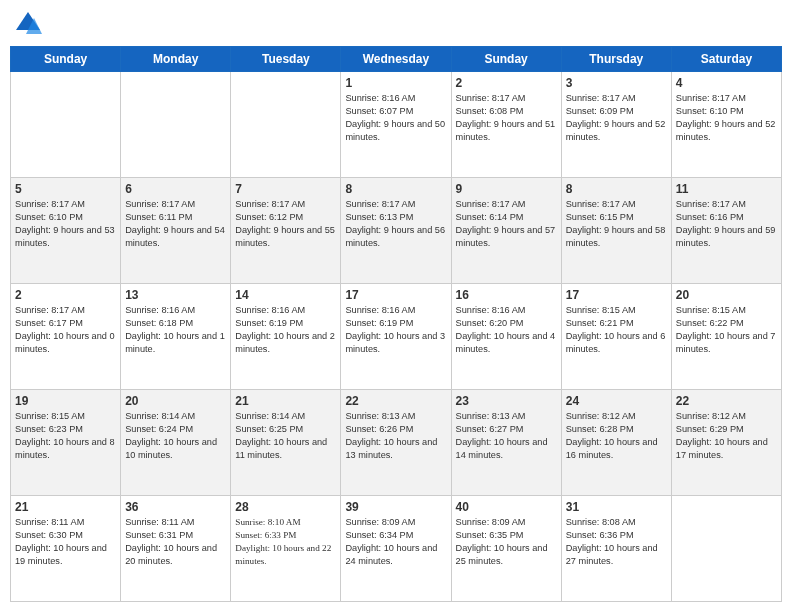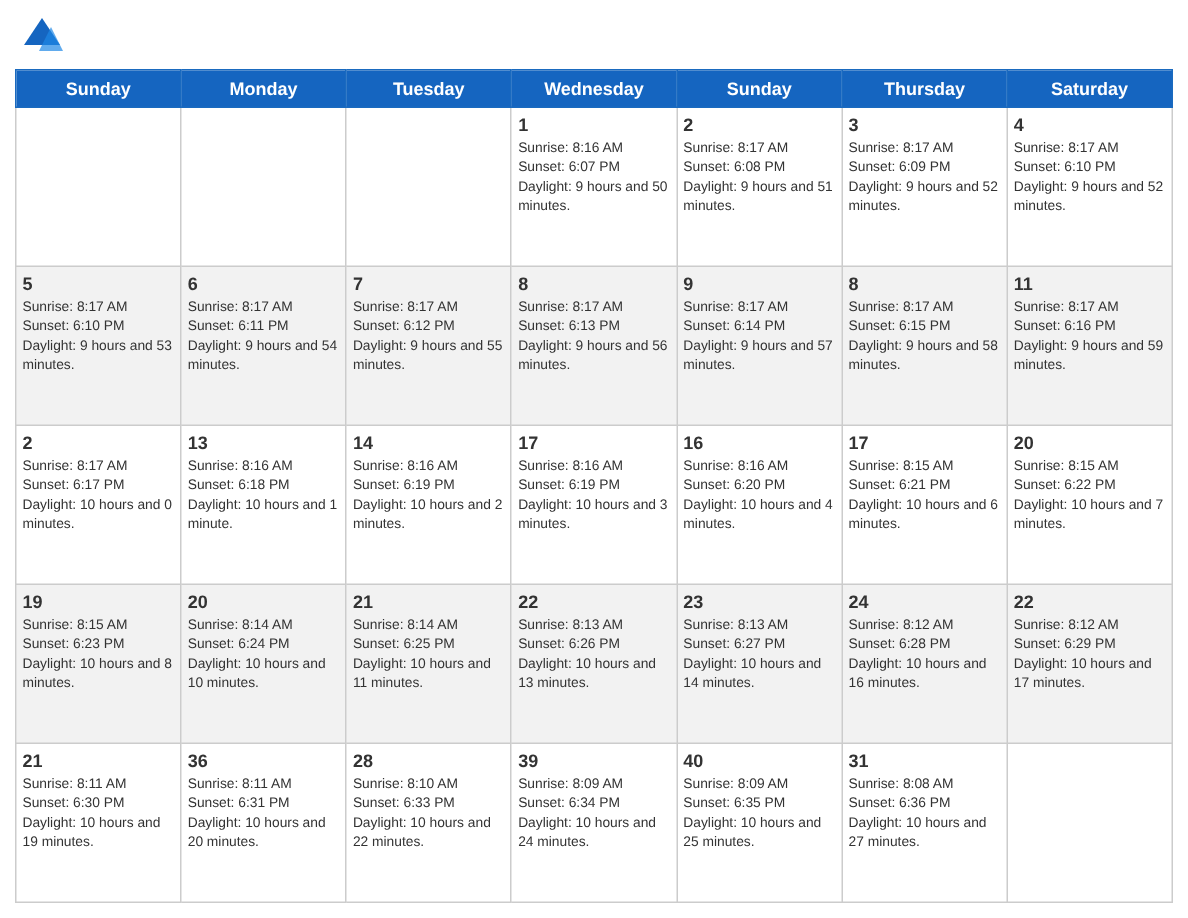--- a/index.html
+++ b/index.html
@@ -298,21 +298,21 @@
 Daylight: 10 hours and 19 minutes.</div>
           </td>
           <td>
             <span class="day-num">36</span>
             <div class="day-info" style="white-space: pre-line;">Sunrise: 8:11 AM
 Sunset: 6:31 PM
 Daylight: 10 hours and 20 minutes.</div>
           </td>
           <td>
             <span class="day-num">28</span>
-            <div class="day-info" style="white-space: pre-line;">Sunrise: 8:10 AM
+            <div class="day-info" style="white-space: pre-line; font-family: Liberation Serif, serif;">Sunrise: 8:10 AM
 Sunset: 6:33 PM
 Daylight: 10 hours and 22 minutes.</div>
           </td>
           <td>
             <span class="day-num">39</span>
             <div class="day-info" style="white-space: pre-line;">Sunrise: 8:09 AM
 Sunset: 6:34 PM
 Daylight: 10 hours and 24 minutes.</div>
           </td>
           <td>

